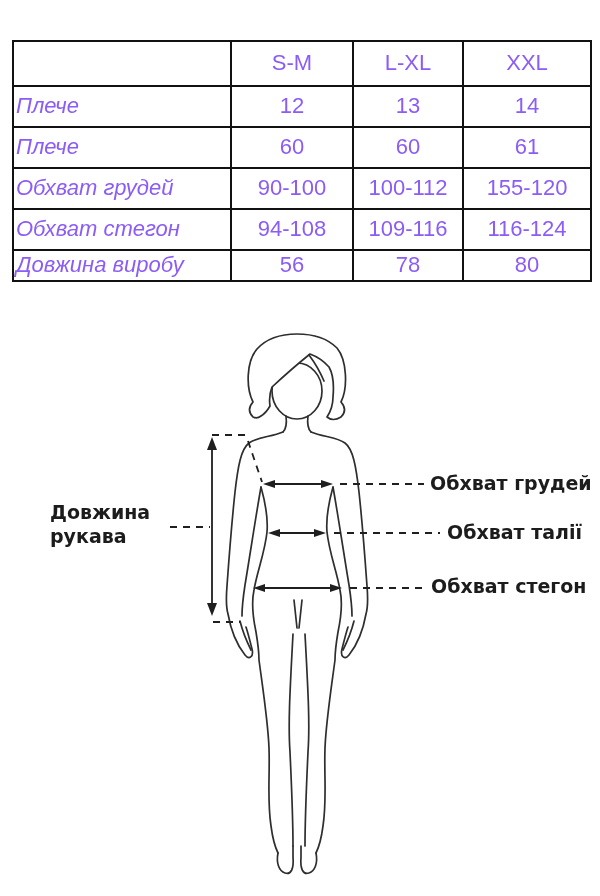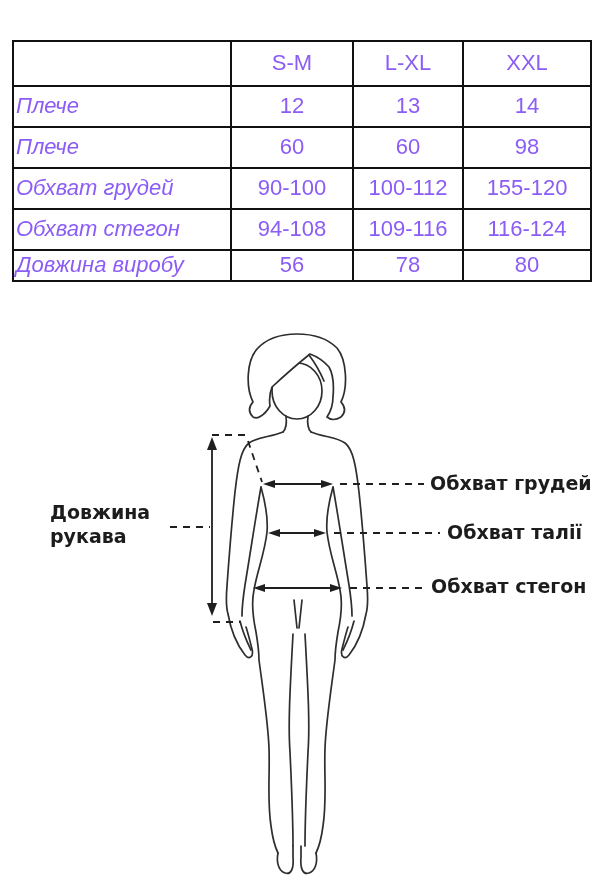--- a/index.html
+++ b/index.html
@@ -48,21 +48,21 @@
       <tr class="r">
         <th class="rowlab">Плече</th>
         <td class="val">12</td>
         <td class="val">13</td>
         <td class="val">14</td>
       </tr>
       <tr class="r">
         <th class="rowlab">Плече</th>
         <td class="val">60</td>
         <td class="val">60</td>
-        <td class="val">98</td>
+        <td class="val">61</td>
       </tr>
       <tr class="r">
         <th class="rowlab">Обхват грудей</th>
         <td class="val">90-100</td>
         <td class="val">100-112</td>
         <td class="val">155-120</td>
       </tr>
       <tr class="r">
         <th class="rowlab">Обхват стегон</th>
         <td class="val">94-108</td>

